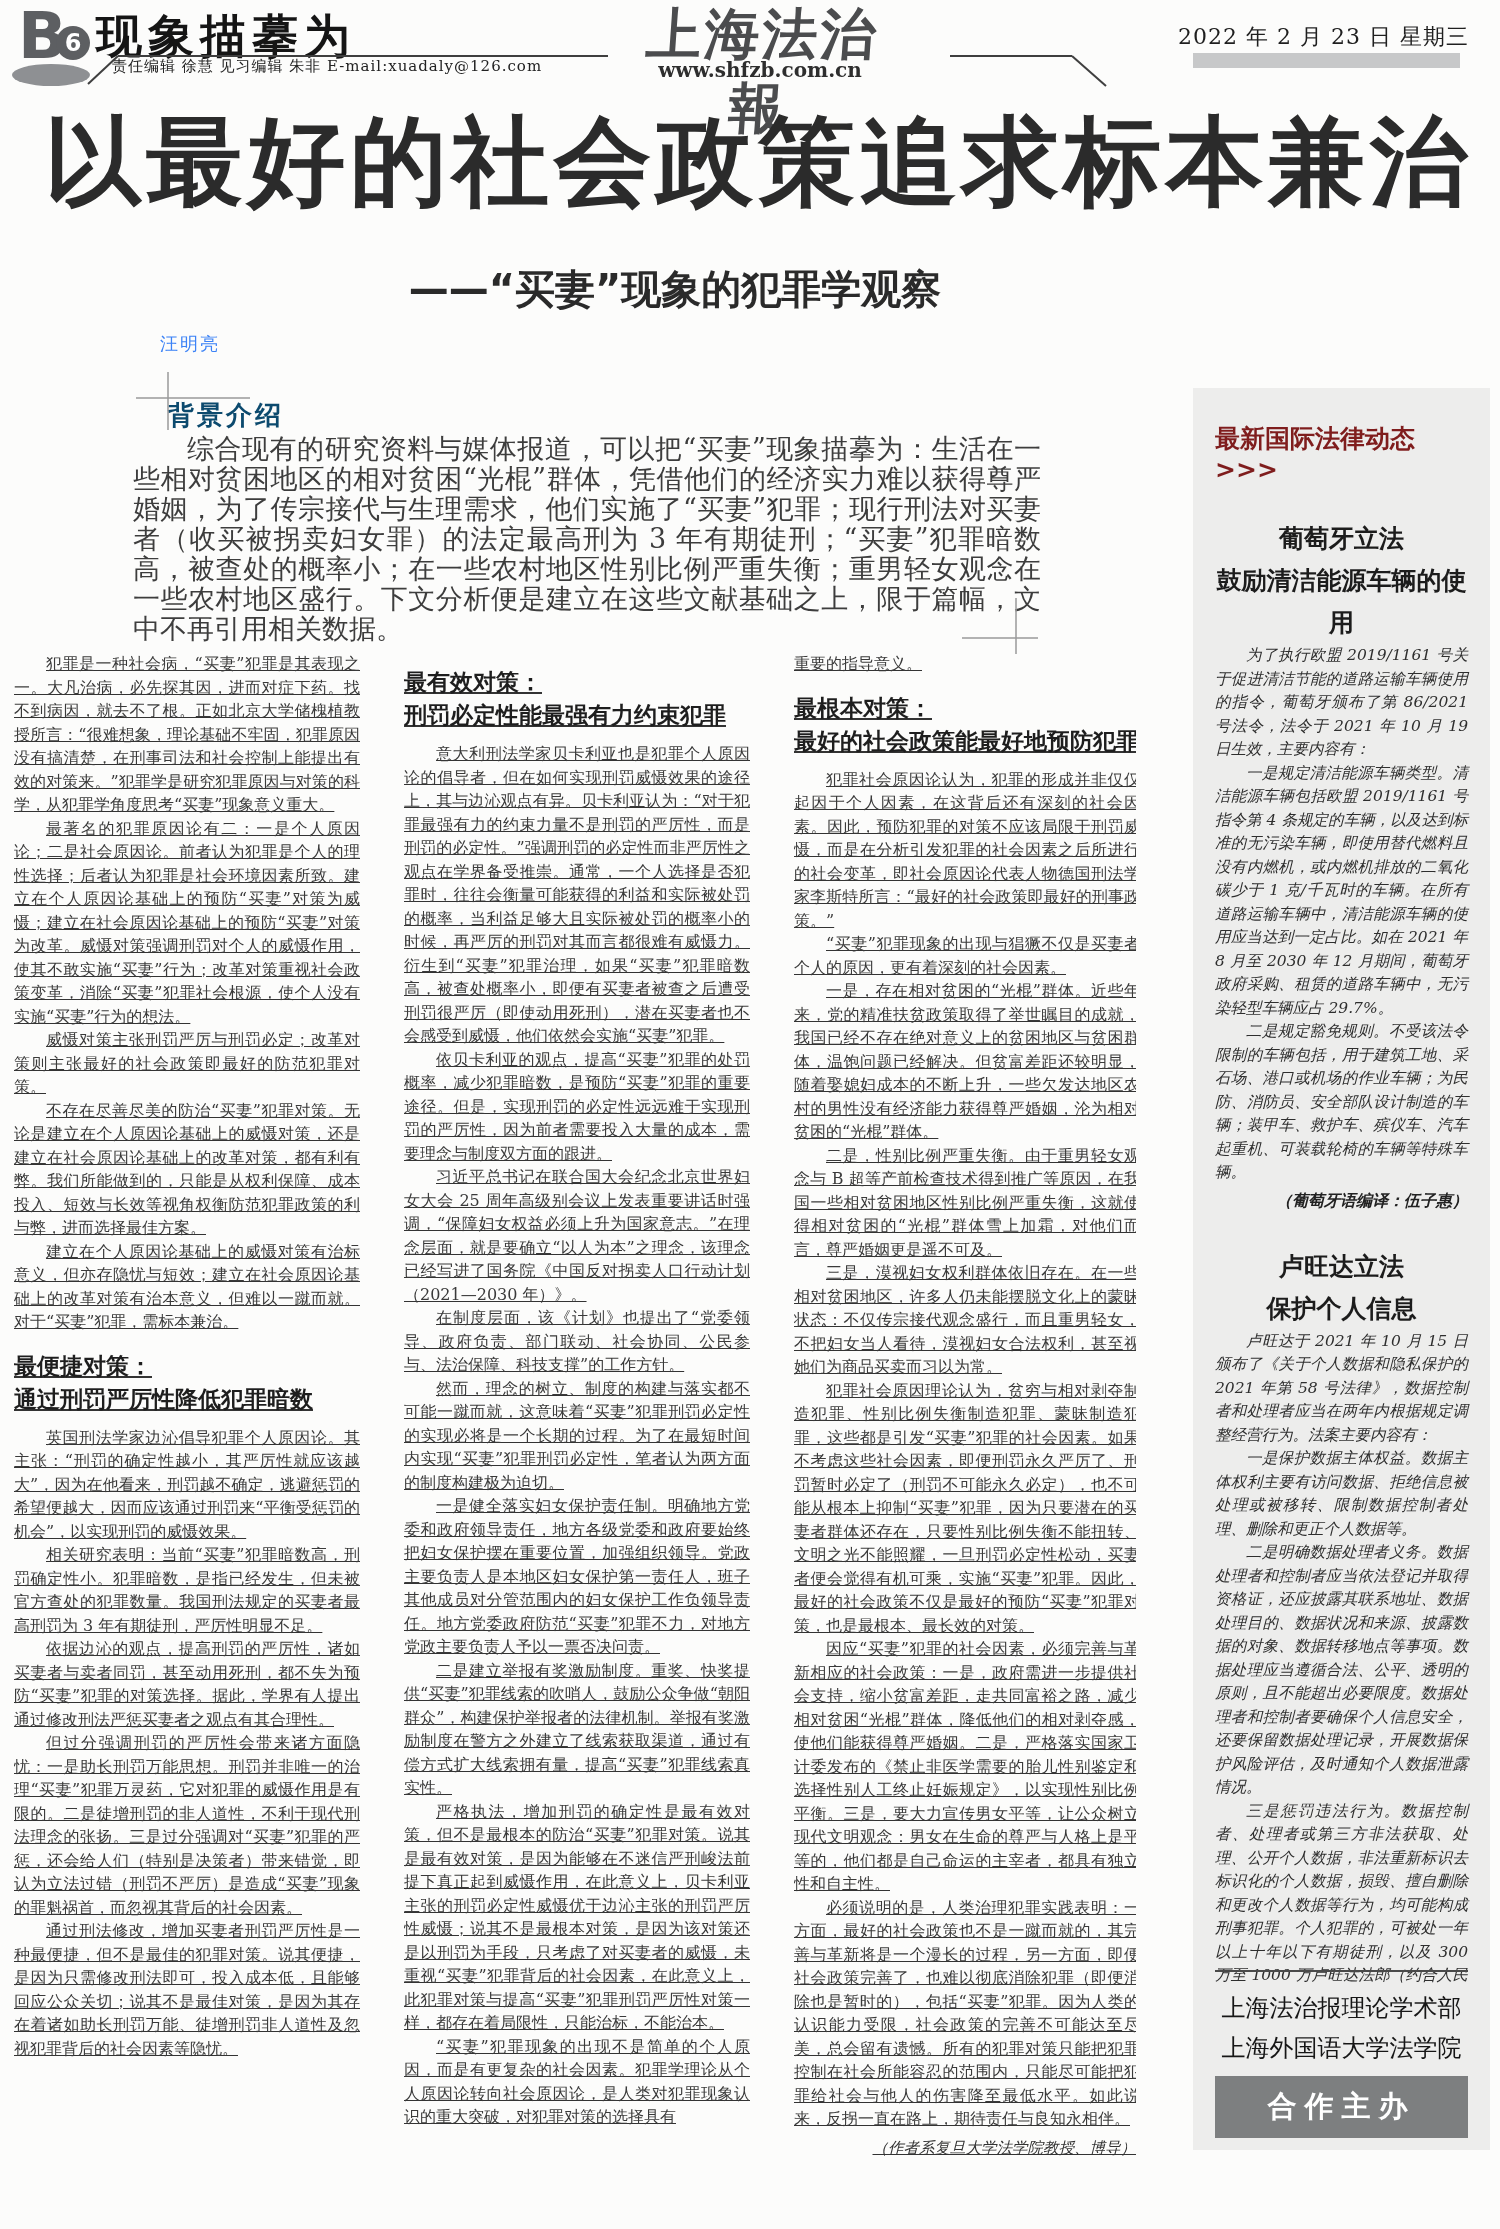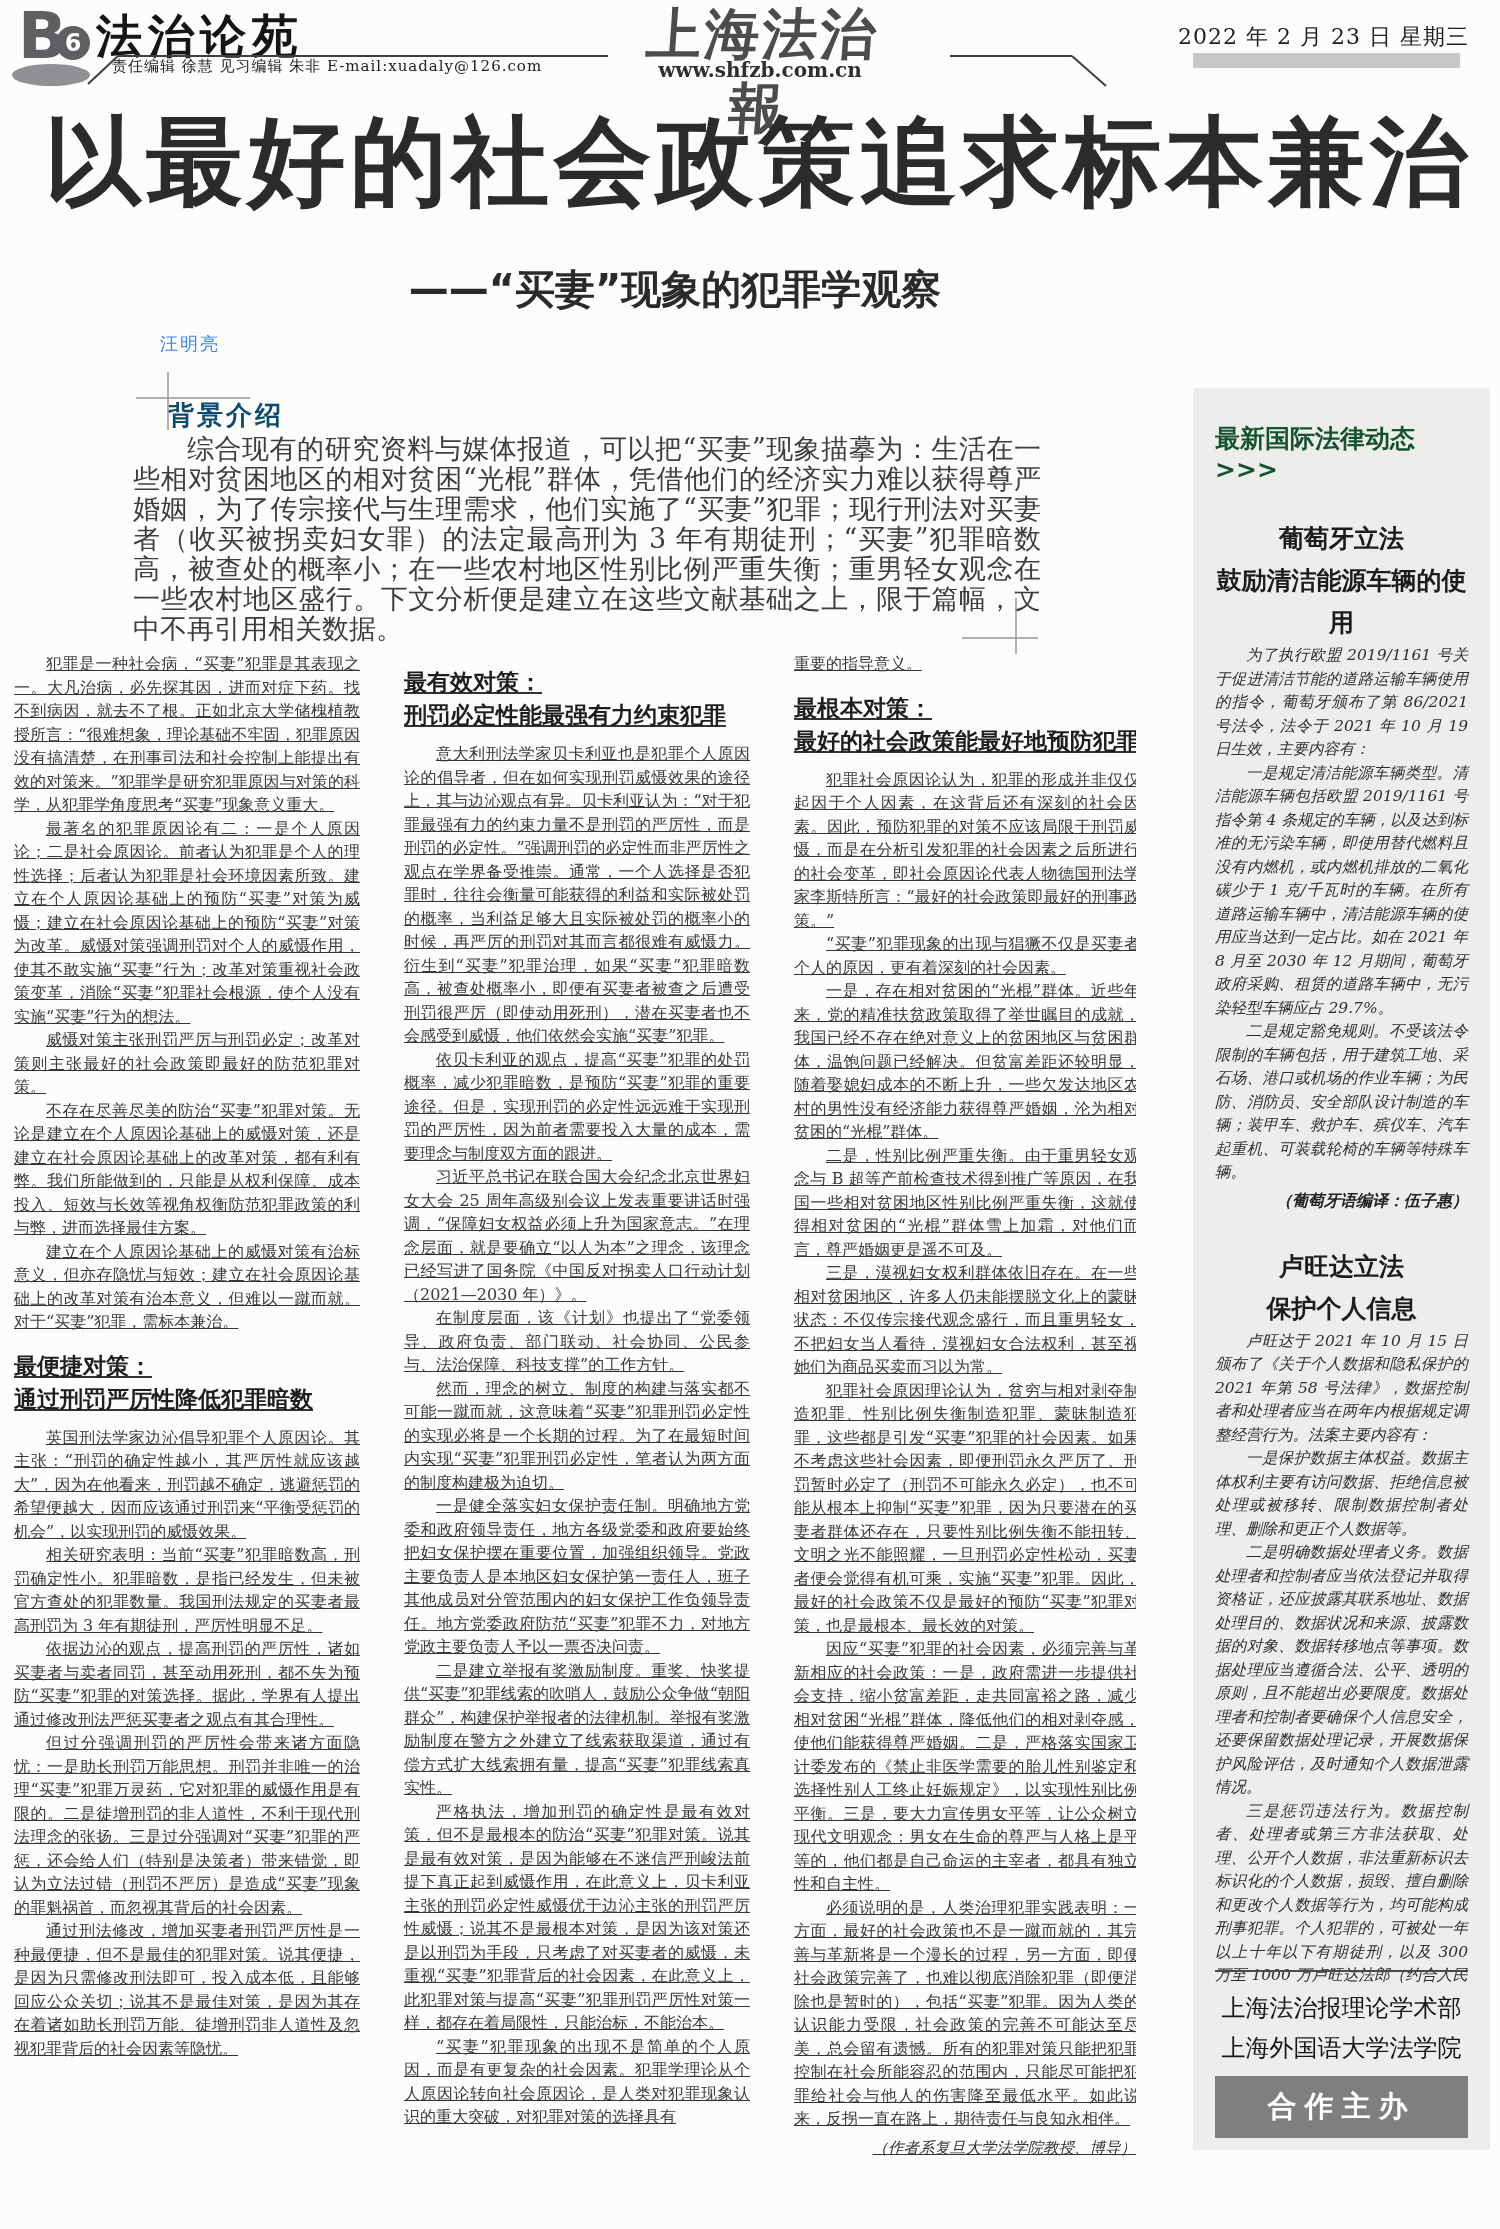--- a/index.html
+++ b/index.html
@@ -46,21 +46,21 @@
   .col p.lead{text-indent:0;}
   .col .h2{font-family:"DejaVu Sans","Liberation Sans",sans-serif;font-weight:bold;
             font-size:23px;line-height:33px;color:#1e1e1e;margin:16px 0 10px 0;}
   .col .h2 .l2{display:block;}
   .col .sig{margin-top:6px;text-indent:0;text-align:right;font-style:italic;font-size:15.5px;color:#333;padding-right:4px;}
   .col2-head{margin-top:14px !important;}
   
   .sidebar{position:absolute;left:1193px;top:388px;width:297px;height:1762px;background:#ededec;}
   .sb-scroll{height:1596px;overflow:hidden;padding:0 22px;box-sizing:border-box;}
   .sb-heading{margin-top:34px;font-family:"DejaVu Sans","Liberation Sans",sans-serif;
-            font-weight:bold;font-size:25px;color:#14532d;}
+            font-weight:bold;font-size:25px;color:#7f1d1d;}
   .sb-title{margin-top:34px;text-align:center;font-family:"DejaVu Sans","Liberation Sans",sans-serif;
             font-weight:bold;font-size:25px;line-height:42px;color:#1c1c1c;}
   .sb-title .t2{display:block;}
   .sb-scroll p.sb-p{margin:0;font-size:15.5px;line-height:23.5px;text-align:justify;text-indent:2em;
             font-style:italic;color:#2e2e2e;}
   .sb-sig{margin:6px 0 0 0;text-align:right;font-style:italic;font-weight:bold;font-size:16px;color:#222;}
   .sb-footer{position:absolute;left:22px;right:22px;bottom:12px;}
   .sb-rule{border-top:2px solid #4a4a4a;margin-bottom:16px;}
   .sb-org{text-align:center;font-family:"DejaVu Sans","Liberation Sans",sans-serif;
             font-weight:normal;font-size:24px;line-height:40px;color:#161616;}
@@ -82,21 +82,21 @@
     <line x1="136" y1="398" x2="250" y2="398" stroke="#9a9a9a" stroke-width="1.5"></line>
     <line x1="1016" y1="598" x2="1016" y2="654" stroke="#9a9a9a" stroke-width="1.5"></line>
     <line x1="962" y1="638" x2="1038" y2="638" stroke="#9a9a9a" stroke-width="1.5"></line>
   </svg>
 
   <div class="hd-badge">
     <span class="badge-b">B</span>
     <span class="badge-6">6</span>
     <div class="badge-shadow"></div>
   </div>
-  <div class="hd-section">法治论苑</div>
+  <div class="hd-section">现象描摹为</div>
   <div class="masthead">上海法治報</div>
   <div class="website">www.shfzb.com.cn</div>
   <div class="hd-date">2022 年 2 月 23 日  星期三</div>
   <div class="hd-graybar"></div>
   <div class="hd-editors">责任编辑 徐慧  见习编辑 朱非  E-mail:xuadaly@126.com</div>
 
   <div class="headline">以最好的社会政策追求标本兼治</div>
   <div class="subtitle">——“买妻”现象的犯罪学观察</div>
   <div class="author">汪明亮</div>
 

